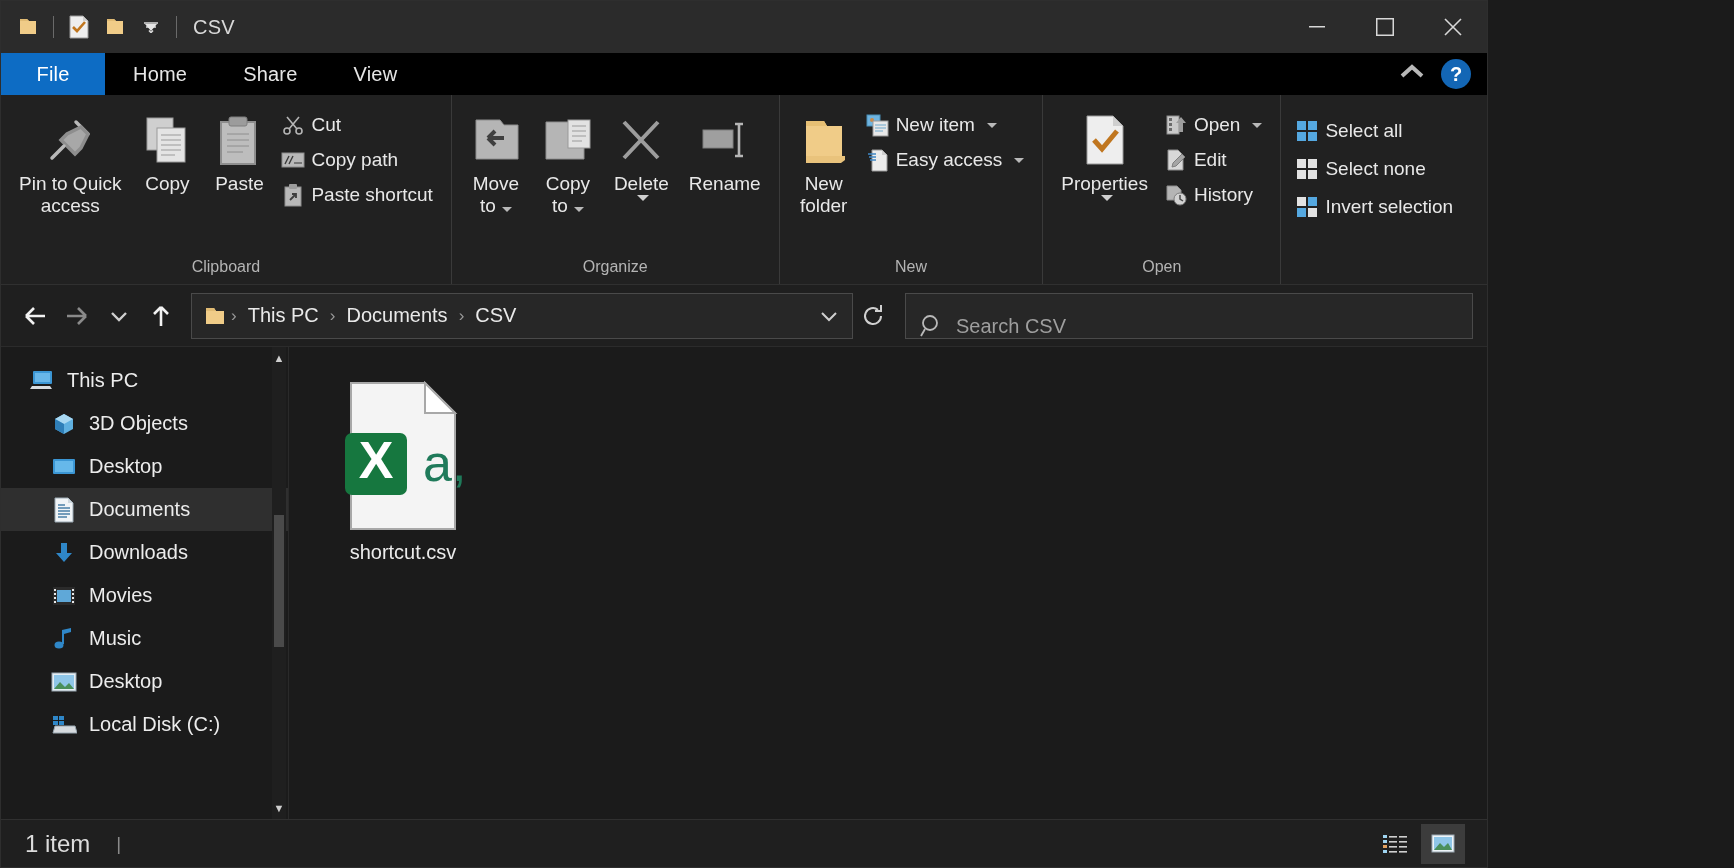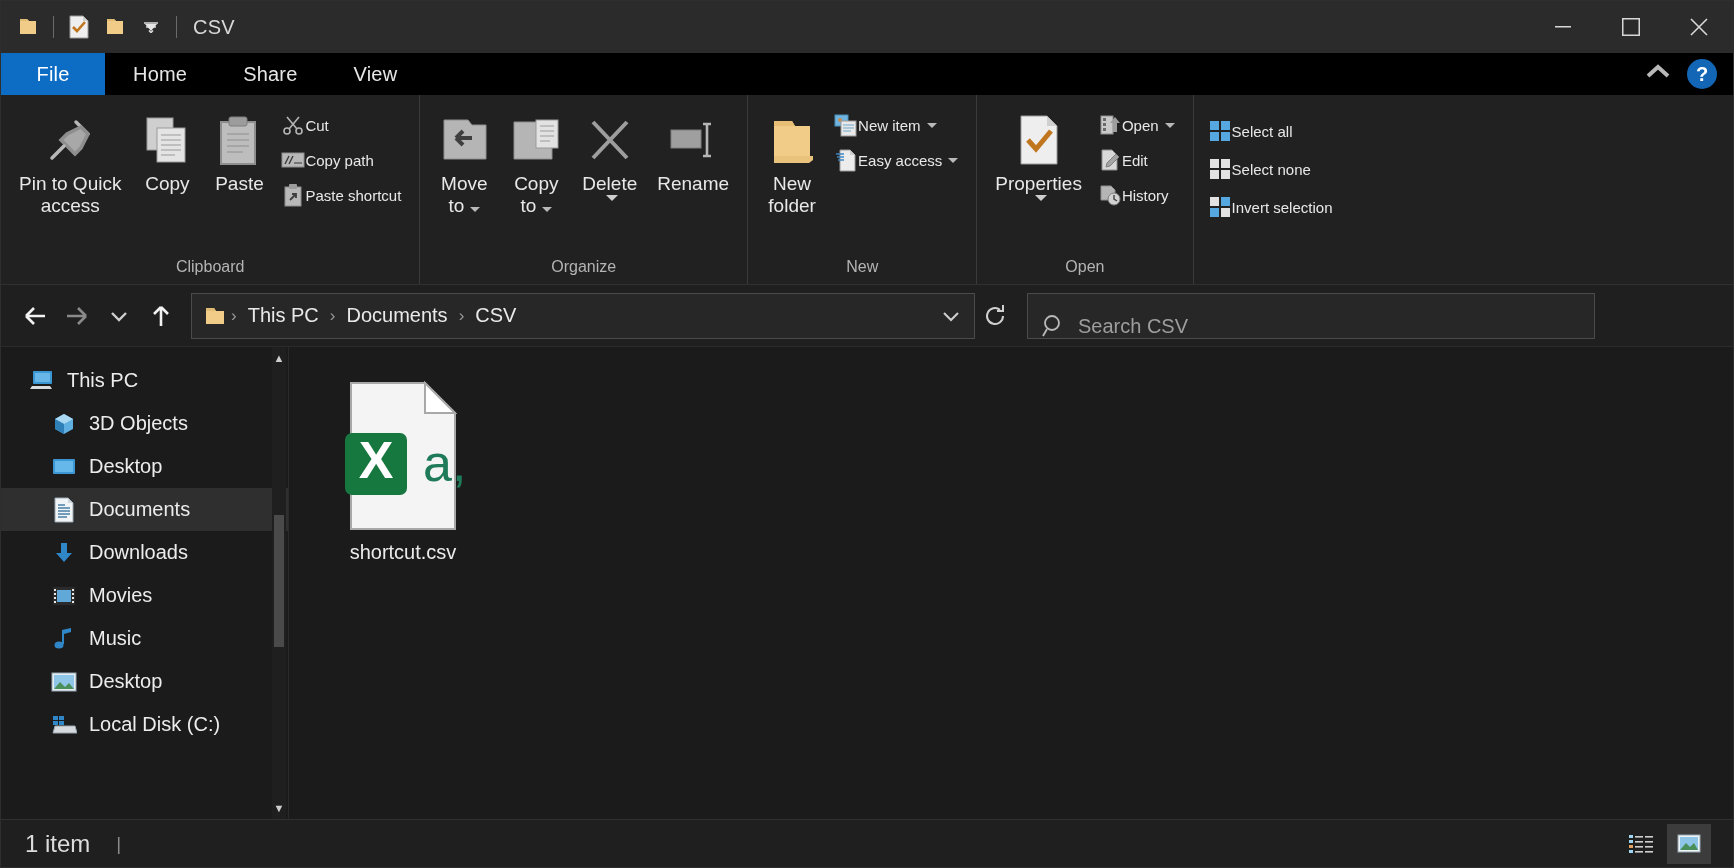--- a/index.html
+++ b/index.html
@@ -4,21 +4,21 @@
 <style>
   * { box-sizing: border-box; margin: 0; padding: 0; }
   html, body {
     width: 1734px; height: 868px;
     background: #1b1b1b;
     font-family: "Liberation Sans", sans-serif;
     overflow: hidden;
     -webkit-font-smoothing: antialiased;
   }
   .window {
-    width: 1734px; height: 868px;
+    width: 1488px; height: 868px;
     display: flex; flex-direction: column;
     background: #1f1f1f;
     border: 1px solid #2e2e2e;
   }
 
   
   .titlebar {
     height: 52px;
     background: #2b2b2b;
     display: flex; align-items: center;
@@ -85,22 +85,22 @@
     display: flex; flex-direction: column; align-items: center;
     padding: 6px 10px 0 10px; min-width: 72px; color: #e8e8e8;
   }
   .bigbtn .glyph { height: 62px; display: flex; align-items: center; }
   .bigbtn .lbl {
     font-size: 19px; text-align: center; line-height: 1.15; margin-top: 2px;
     color: #e8e8e8; white-space: pre-line;
   }
   .smallcol { display: flex; flex-direction: column; padding-top: 6px; gap: 3px; }
   .smallbtn {
-    display: flex; align-items: center; gap: 0;
-    padding: 4px 10px 4px 6px; color: #e8e8e8; font-size: 15px;
+    display: flex; align-items: center; gap: 6px;
+    padding: 4px 10px 4px 6px; color: #e8e8e8; font-size: 19px;
     white-space: nowrap;
   }
   .smallbtn .ic { width: 24px; height: 24px; display:flex; align-items:center; justify-content:center; flex:none;}
   .caret-d {
     width: 0; height: 0; border-left: 6px solid transparent;
     border-right: 6px solid transparent; border-top: 6px solid #cfcfcf;
     display: inline-block; margin-left: 4px;
   }
   .caret-sm {
     width: 0; height: 0; border-left: 5px solid transparent;

